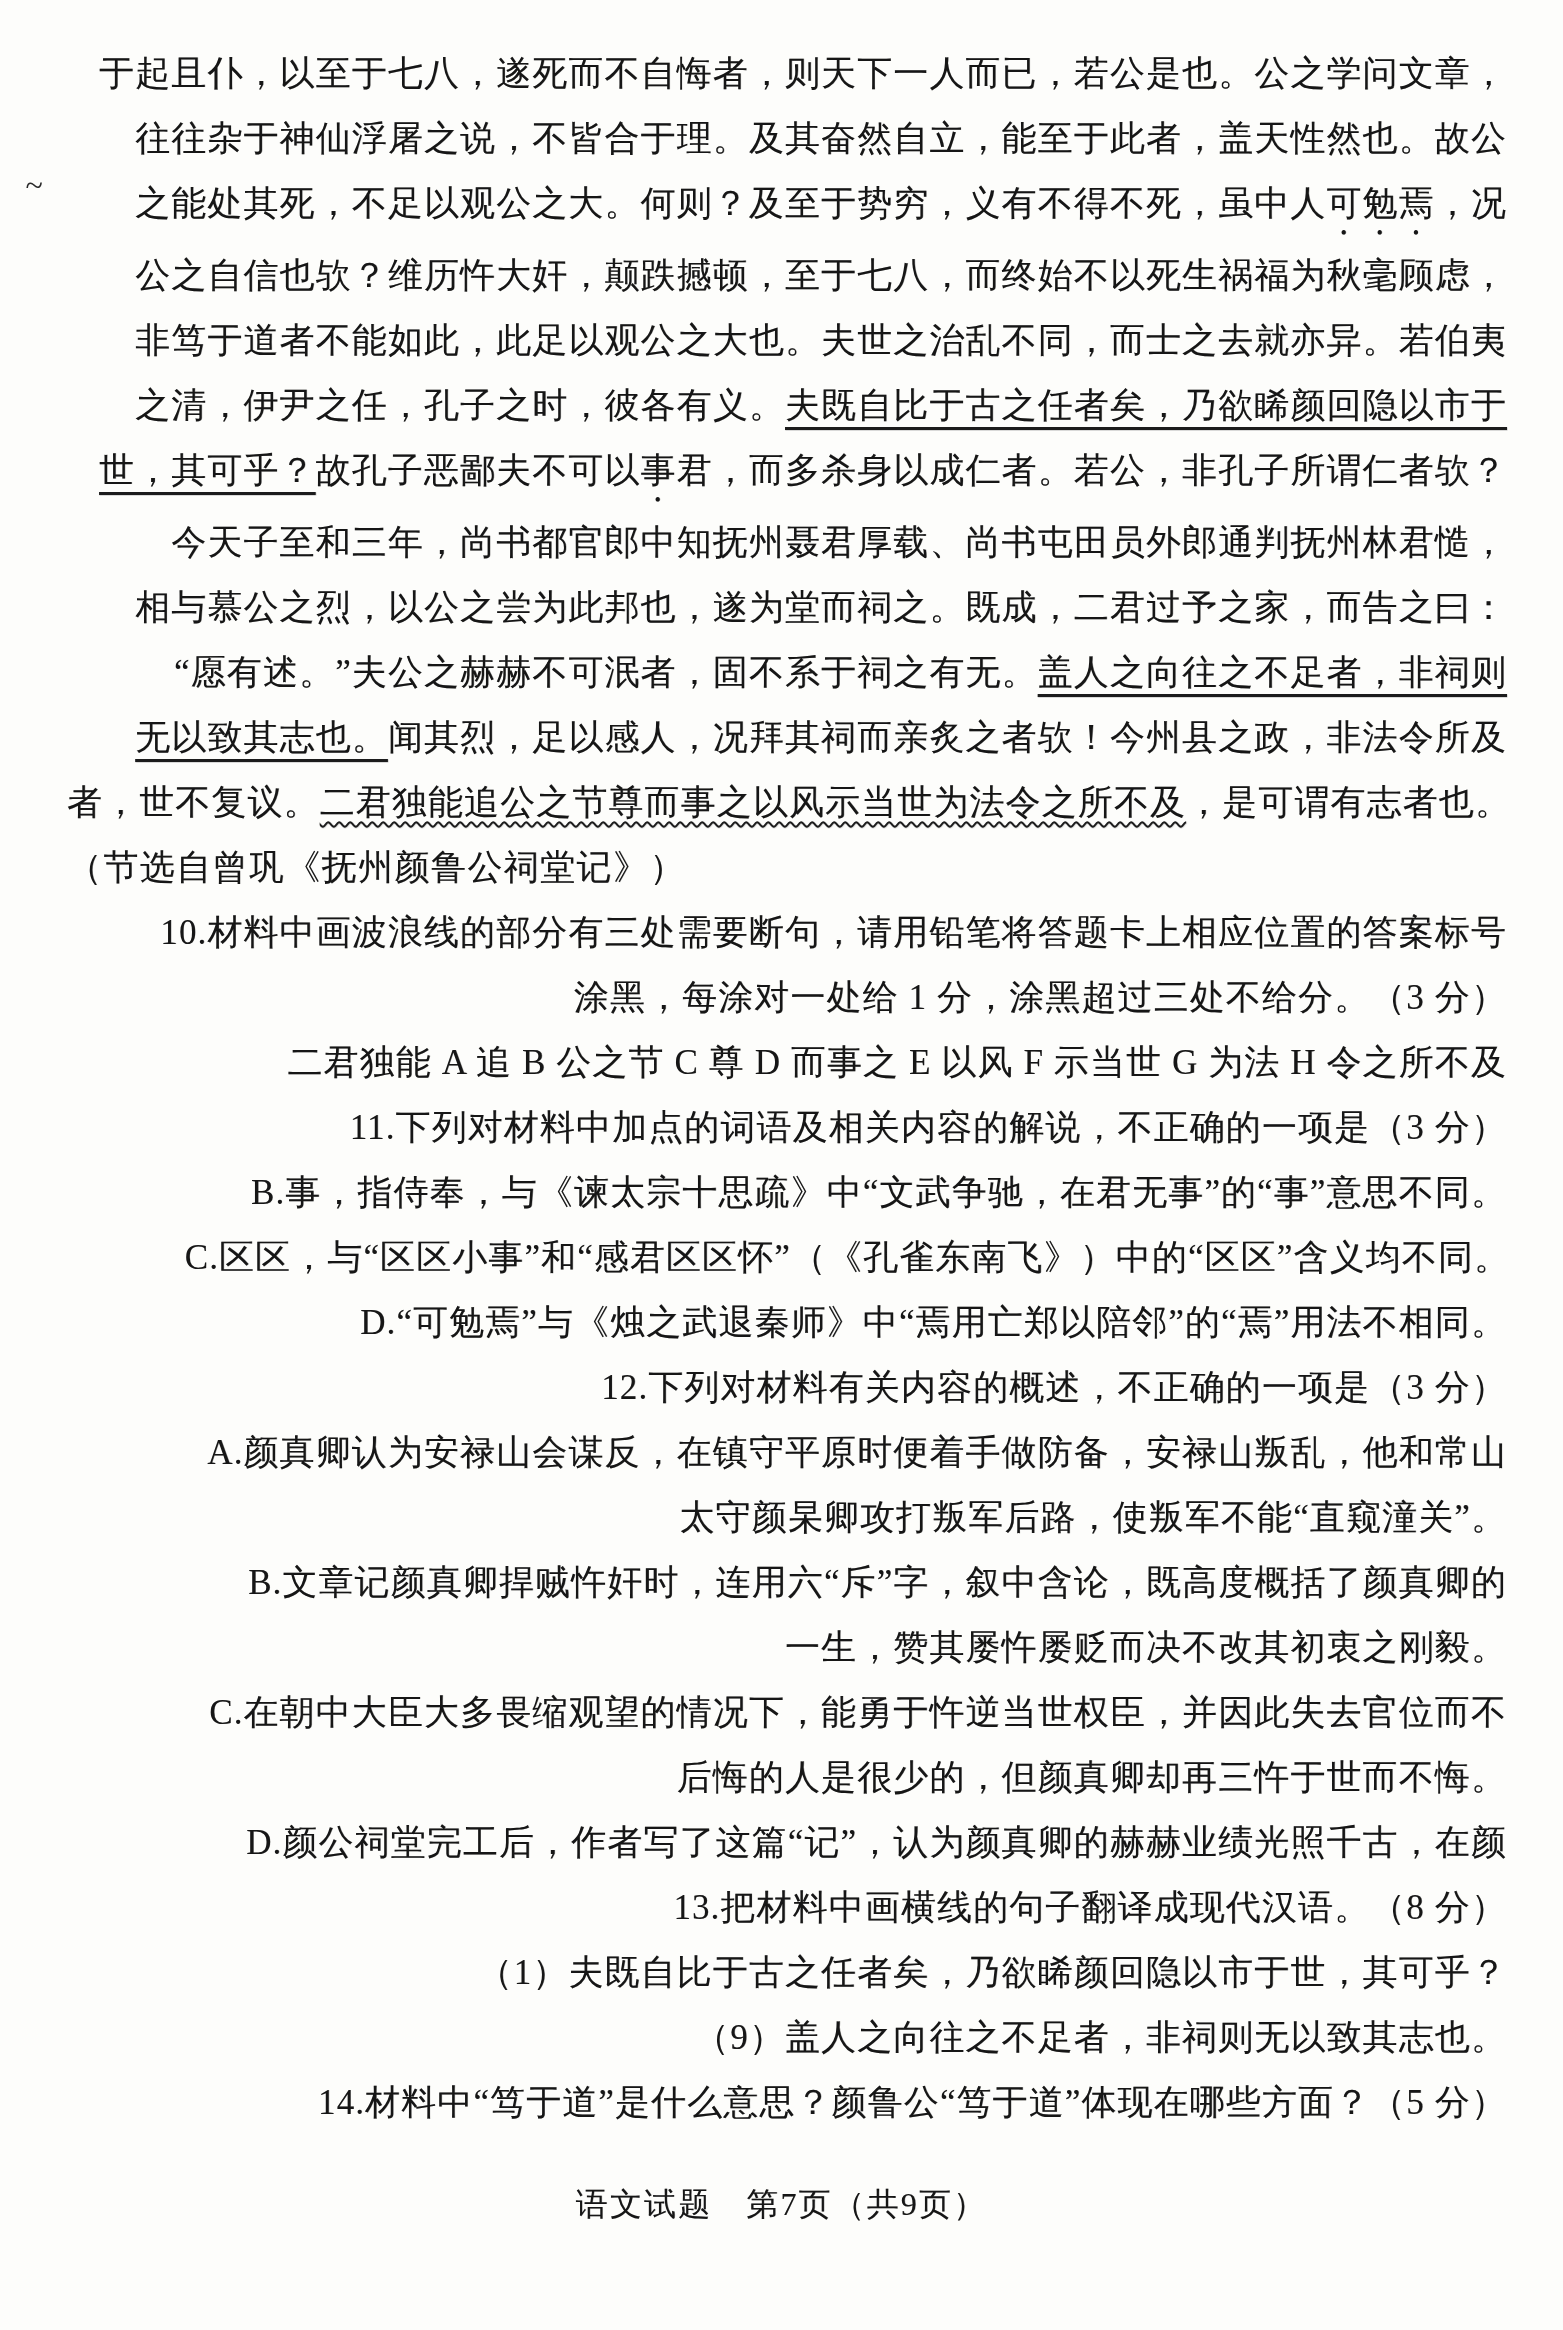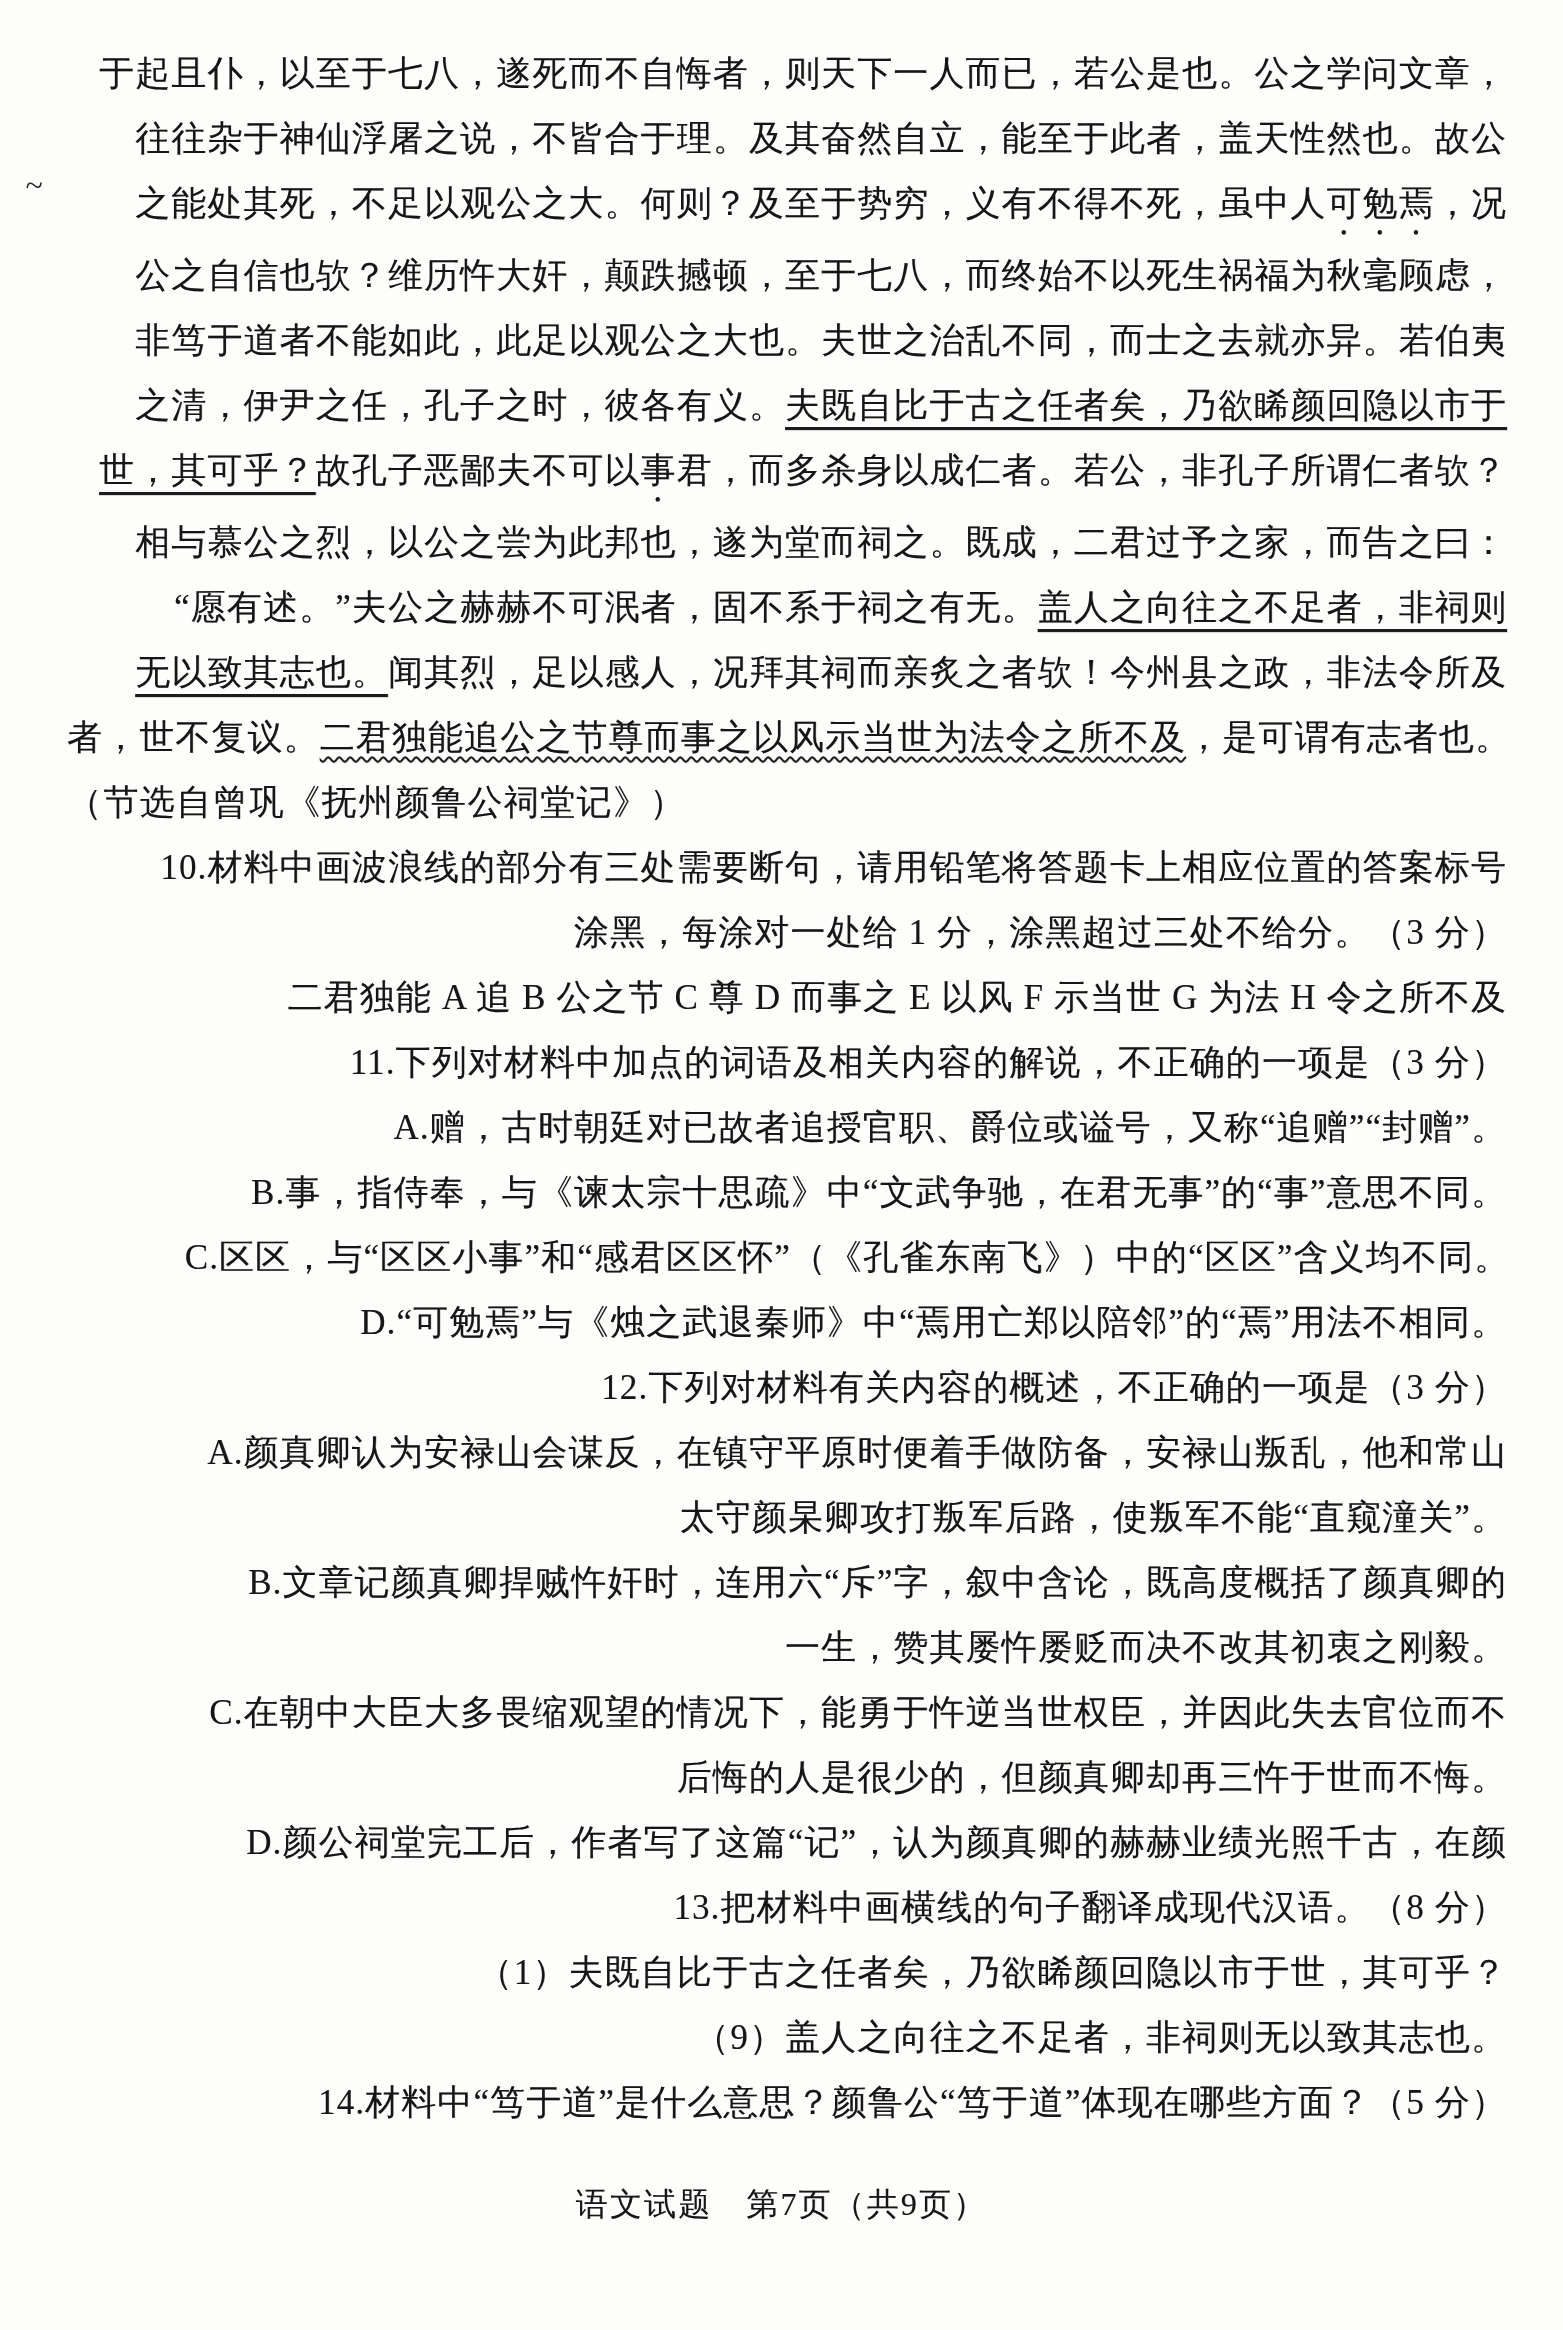--- a/index.html
+++ b/index.html
@@ -45,30 +45,30 @@
 <div class="page">
   <span class="artifact">~</span>
   <div class="content">
       <div class="line body"><span>于起且仆，以至于七八，遂死而不自悔者，则天下一人而已，若公是也。公之学问文章，</span></div>
       <div class="line body"><span>往往杂于神仙浮屠之说，不皆合于理。及其奋然自立，能至于此者，盖天性然也。故公</span></div>
       <div class="line body"><span>之能处其死，不足以观公之大。何则？及至于势穷，义有不得不死，虽中人</span><span class="dot">可勉焉</span><span>，况</span></div>
       <div class="line body"><span>公之自信也欤？维历忤大奸，颠跌撼顿，至于七八，而终始不以死生祸福为秋毫顾虑，</span></div>
       <div class="line body"><span>非笃于道者不能如此，此足以观公之大也。夫世之治乱不同，而士之去就亦异。若伯夷</span></div>
       <div class="line body"><span>之清，伊尹之任，孔子之时，彼各有义。</span><span class="u">夫既自比于古之任者矣，乃欲睎颜回隐以市于</span></div>
       <div class="line body"><span class="u">世，其可乎？</span><span>故孔子恶鄙夫不可以</span><span class="dot">事</span><span>君，而多杀身以成仁者。若公，非孔子所谓仁者欤？</span></div>
+      <div class="line body indent2"><span>今天子至和三年，尚书都官郎中知抚州聂君厚载、尚书屯田员外郎通判抚州林君慥，</span></div>
       <div class="line body"><span>相与慕公之烈，以公之尝为此邦也，遂为堂而祠之。既成，二君过予之家，而告之曰：</span></div>
       <div class="line body"><span>“愿有述。”夫公之赫赫不可泯者，固不系于祠之有无。</span><span class="u">盖人之向往之不足者，非祠则</span></div>
       <div class="line body"><span class="u">无以致其志也。</span><span>闻其烈，足以感人，况拜其祠而亲炙之者欤！今州县之政，非法令所及</span></div>
       <div class="line body"><span>者，世不复议。</span><span class="wavy">二君独能追公之节尊而事之以风示当世为法令之所不及</span><span>，是可谓有志者也。</span></div>
       <div class="line source"><span>（节选自曾巩《抚州颜鲁公祠堂记》）</span></div>
       <div class="line q"><span class="num">10.</span><span>材料中画波浪线的部分有三处需要断句，请用铅笔将答题卡上相应位置的答案标号</span></div>
       <div class="line q2"><span>涂黑，每涂对一处给 1 分，涂黑超过三处不给分。（3 分）</span></div>
       <div class="line q2"><span>二君独能 A 追 B 公之节 C 尊 D 而事之 E 以风 F 示当世 G 为法 H 令之所不及</span></div>
       <div class="line q"><span class="num">11.</span><span>下列对材料中加点的词语及相关内容的解说，不正确的一项是（3 分）</span></div>
-      <div class="line opt"><span class="letter">A.</span><span>赠，古时朝廷对已故者追授官职、爵位或谥号，又称“追赠”“封赠”。</span></div>
       <div class="line opt"><span class="letter">B.</span><span>事，指侍奉，与《谏太宗十思疏》中“文武争驰，在君无事”的“事”意思不同。</span></div>
       <div class="line opt"><span class="letter">C.</span><span>区区，与“区区小事”和“感君区区怀”（《孔雀东南飞》）中的“区区”含义均不同。</span></div>
       <div class="line opt"><span class="letter">D.</span><span>“可勉焉”与《烛之武退秦师》中“焉用亡郑以陪邻”的“焉”用法不相同。</span></div>
       <div class="line q"><span class="num">12.</span><span>下列对材料有关内容的概述，不正确的一项是（3 分）</span></div>
       <div class="line opt"><span class="letter">A.</span><span>颜真卿认为安禄山会谋反，在镇守平原时便着手做防备，安禄山叛乱，他和常山</span></div>
       <div class="line opt2"><span>太守颜杲卿攻打叛军后路，使叛军不能“直窥潼关”。</span></div>
       <div class="line opt"><span class="letter">B.</span><span>文章记颜真卿捍贼忤奸时，连用六“斥”字，叙中含论，既高度概括了颜真卿的</span></div>
       <div class="line opt2"><span>一生，赞其屡忤屡贬而决不改其初衷之刚毅。</span></div>
       <div class="line opt"><span class="letter">C.</span><span>在朝中大臣大多畏缩观望的情况下，能勇于忤逆当世权臣，并因此失去官位而不</span></div>
       <div class="line opt2"><span>后悔的人是很少的，但颜真卿却再三忤于世而不悔。</span></div>

